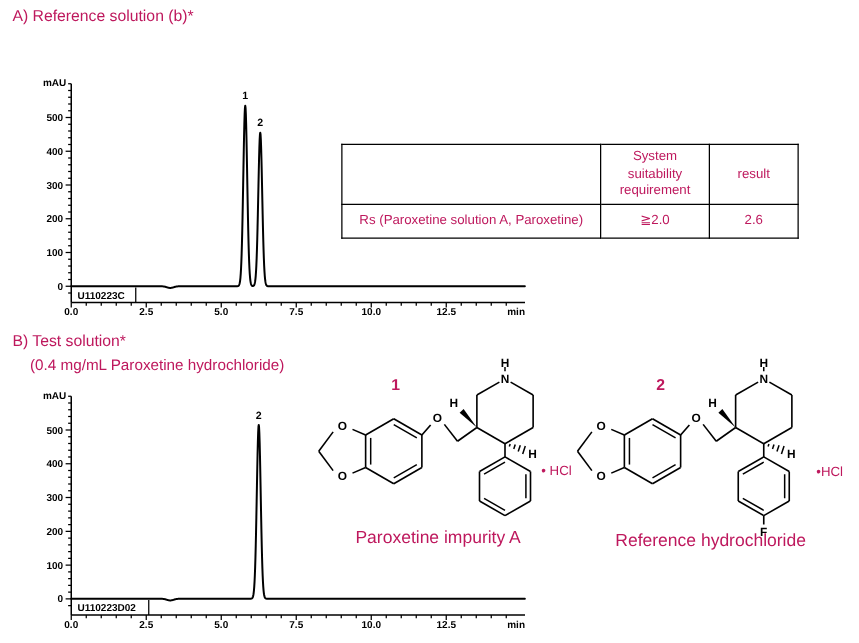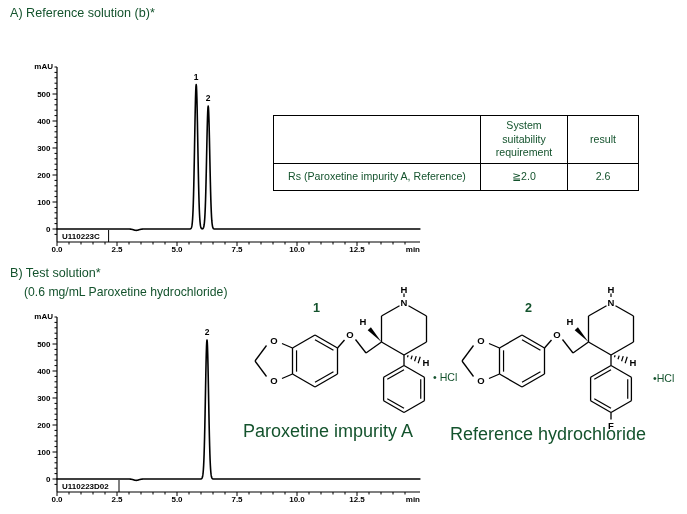--- a/index.html
+++ b/index.html
@@ -1,30 +1,30 @@
 <!DOCTYPE html>
 <html><head>
 <meta charset="utf-8">
 <style>
   html,body{margin:0;padding:0;background:#fff;}
   .page{position:relative;width:687px;height:514px;background:#ffffff;overflow:hidden;
-        font-family:"Liberation Sans",sans-serif;color:#14532d;}
+        font-family:"Liberation Sans",sans-serif;color:#be185d;}
   .panel-title{position:absolute;font-size:12.6px;white-space:nowrap;}
   .panel-subtitle{position:absolute;font-size:12.2px;white-space:nowrap;}
   svg.chrom{position:absolute;overflow:visible;}
   table.suitability{position:absolute;border-collapse:collapse;font-size:10.6px;
         text-align:center;table-layout:fixed;}
   table.suitability th, table.suitability td{border:1.2px solid #000;font-weight:normal;
         padding:2px 4px;line-height:1.28;vertical-align:middle;margin-top:43px;}
   .col1{width:198px;} .col2{width:78px;} .col3{width:62px;}
   .hdr-row{height:48px;} .data-row{height:27px;}
   .structure{position:absolute;}
   .structure svg{position:absolute;left:0;top:0;overflow:visible;}
   .compound-number{position:absolute;font-size:12.6px;font-weight:bold;}
-  .compound-name{position:absolute;left:0;width:100%;font-size:18px;white-space:nowrap;}
+  .compound-name{position:absolute;left:0;width:100%;text-align:center;font-size:14px;white-space:nowrap;}
   .salt{position:absolute;font-size:10.6px;font-weight:normal;white-space:nowrap;}
 </style>
 </head>
 <body>
 
 <div class="page">
 
   <div class="panel-title" style="left:10px;top:6px">A) Reference solution (b)*</div>
 
   <svg id="chromA" class="chrom" style="left:22px;top:56px" width="400" height="206">
@@ -114,29 +114,29 @@
     </svg>
 
   <table class="suitability" style="left:273px;top:115px">
     <tbody>
         <tr class="hdr-row">
       <th class="col1"></th>
       <th class="col2">System suitability requirement</th>
       <th class="col3">result</th>
     </tr>
     <tr class="data-row">
-      <td>Rs (Paroxetine impurity A, Reference)</td>
+      <td>Rs (Paroxetine solution A, Paroxetine)</td>
       <td>≧2.0</td>
       <td>2.6</td>
     </tr>
   </tbody>
     </table>
 
   <div class="panel-title" style="left:10px;top:266px">B) Test solution*</div>
-  <div class="panel-subtitle" style="left:24px;top:285px">(0.6 mg/mL Paroxetine hydrochloride)</div>
+  <div class="panel-subtitle" style="left:24px;top:285px">(0.4 mg/mL Paroxetine hydrochloride)</div>
 
   <svg id="chromB" class="chrom" style="left:22px;top:306px" width="400" height="206">
       <line x1="35" y1="11" x2="35" y2="186" stroke="#000" stroke-width="1.2"></line>
       <line x1="32.5" y1="178.4" x2="35" y2="178.4" stroke="#000" stroke-width="1"></line>
       <line x1="30.5" y1="173" x2="35" y2="173" stroke="#000" stroke-width="1"></line>
       <text x="28.5" y="175.9" text-anchor="end" font-size="8" font-family="&quot;Liberation Sans&quot;, sans-serif" fill="#000" font-weight="bold">0</text>
       <line x1="32.5" y1="167.6" x2="35" y2="167.6" stroke="#000" stroke-width="1"></line>
       <line x1="32.5" y1="162.2" x2="35" y2="162.2" stroke="#000" stroke-width="1"></line>
       <line x1="32.5" y1="156.8" x2="35" y2="156.8" stroke="#000" stroke-width="1"></line>
       <line x1="32.5" y1="151.4" x2="35" y2="151.4" stroke="#000" stroke-width="1"></line>

